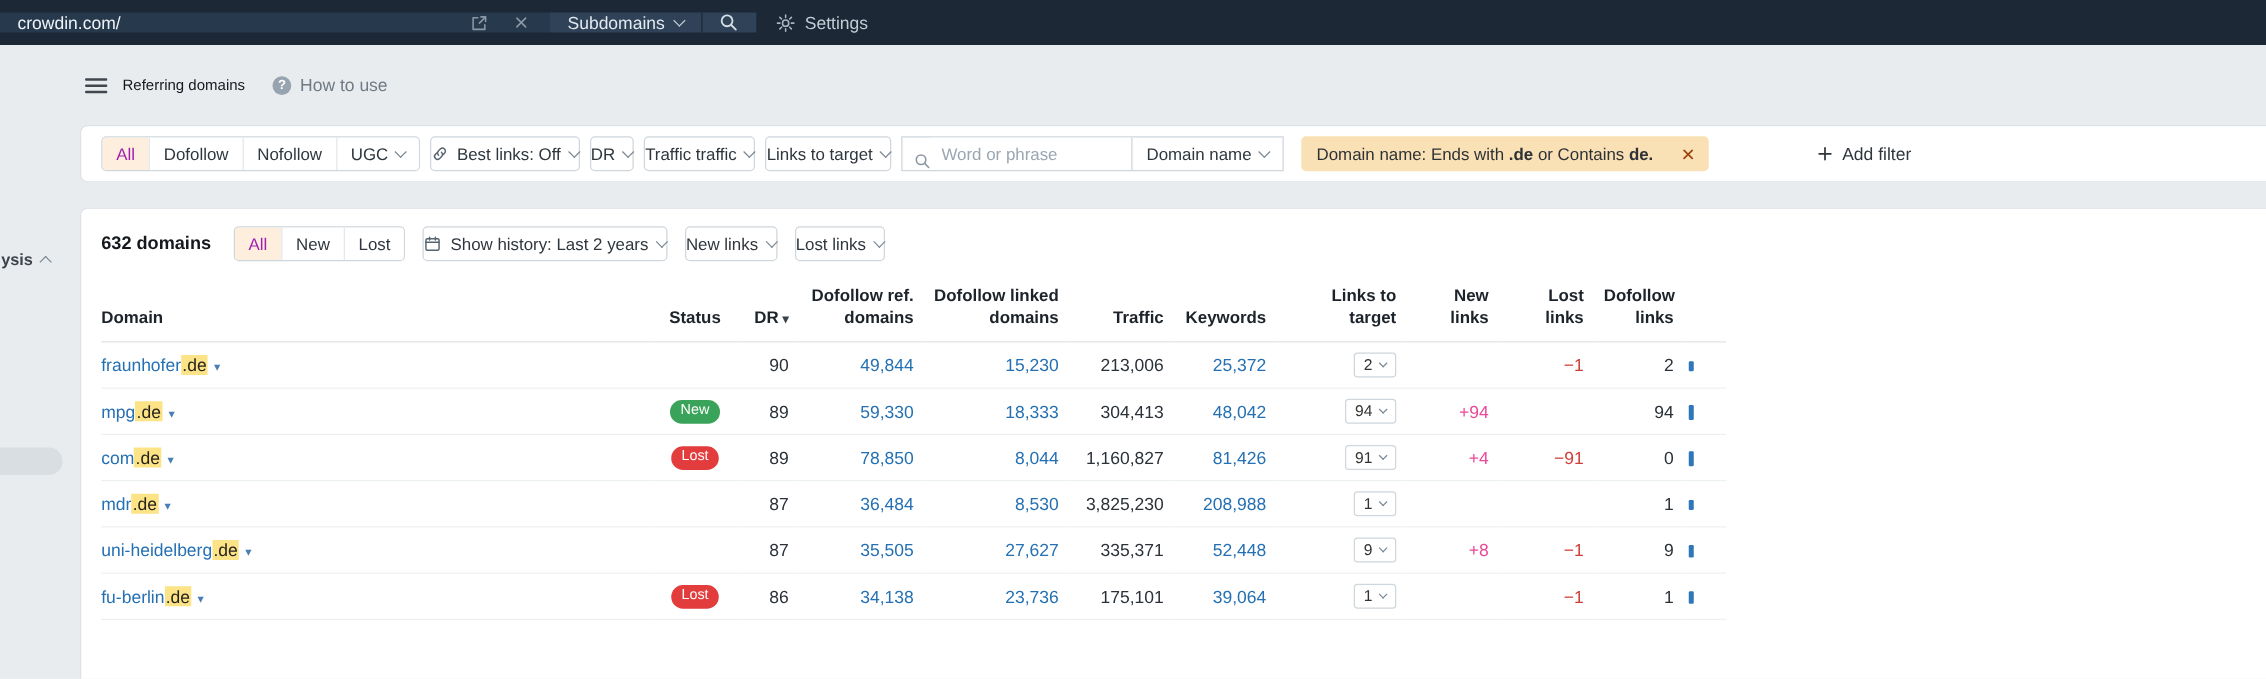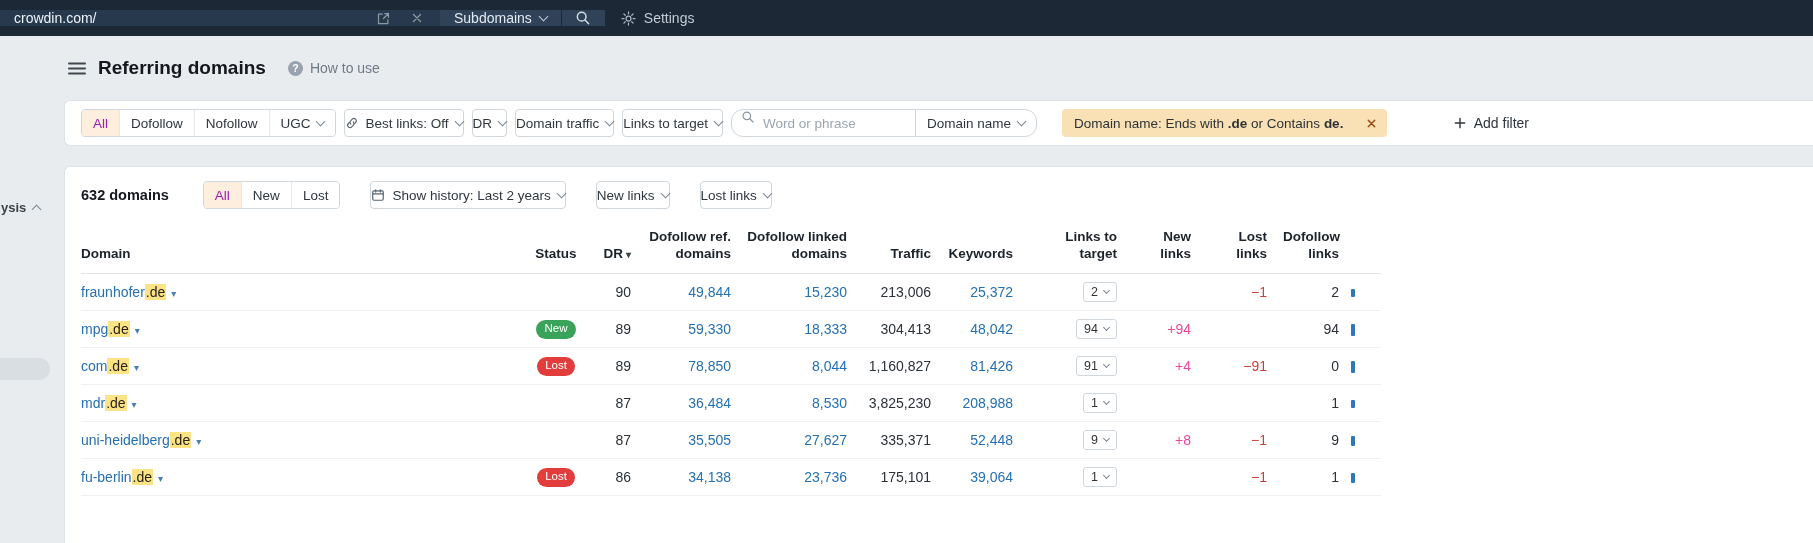--- a/index.html
+++ b/index.html
@@ -18,49 +18,49 @@
   .tb-settings{display:flex;align-items:center;gap:8px;padding:0 16px;color:#c2ccd5;cursor:pointer}
   .tb-settings svg{color:#a9b5c0}
 
   
   .sidebar{position:absolute;left:0;top:36px;width:64px;bottom:0;background:#e9ecef}
   .side-frag{position:absolute;top:164px;left:1px;font-size:13px;font-weight:bold;color:#3d434a;display:flex;align-items:center;gap:7px;cursor:pointer}
   .side-pill{position:absolute;top:322px;left:0;width:50px;height:22px;background:#d9dee2;border-radius:0 11px 11px 0;cursor:pointer}
   .main{margin-left:64px}
 
   .page-header{height:64px;display:flex;align-items:center;gap:12px;padding-left:4px}
-  .page-title{font-size:19px;font-weight:bold;color:#14181d}
+  .page-title{font-size:12px;font-weight:normal;color:#14181d}
   .help{display:flex;align-items:center;gap:7px;color:#6f7a85;font-size:14px;cursor:pointer;margin-left:10px}
   .qicon{width:15px;height:15px;border-radius:50%;background:#97a3ae;color:#fff;font-size:10.5px;font-weight:bold;display:inline-flex;align-items:center;justify-content:center}
   .hamburger{display:flex;align-items:center;cursor:pointer;color:#40474f}
 
   .card{background:#fff;border:1px solid #dde2e7;border-radius:6px 0 0 6px;border-right:none}
 
   
   .filters-card{padding:8px 16px;display:flex;align-items:center;gap:8px}
   .seg{display:inline-flex;height:28px;border:1px solid #cfd6dc;border-radius:4px;overflow:hidden;background:#fff}
   .seg-item{display:flex;align-items:center;gap:6px;padding:0 11px;font-size:13.5px;color:#2f363d;background:#fff;border-left:1px solid #e4e8ec;cursor:pointer;white-space:nowrap}
   .seg-item:first-child{border-left:none}
   .seg-item.active{background:#fdeedd;color:#a21caf}
   .fbtn{display:inline-flex;align-items:center;gap:7px;height:28px;padding:0 0;border:1px solid #cfd6dc;border-radius:4px;background:#fff;font-size:13.5px;color:#2f363d;white-space:nowrap}
   .fbtn svg{color:#57636e}
-  .search-group{display:inline-flex;align-items:flex-start;height:28px;border:1px solid #cfd6dc;border-radius:12px;overflow:hidden;background:#fff}
+  .search-group{display:inline-flex;align-items:flex-end;height:28px;border:1px solid #cfd6dc;border-radius:0;overflow:hidden;background:#fff}
   .mag{display:flex;align-items:center;padding-left:9px;color:#8b98a4}
   .word-input{border:none;outline:none;width:160px;padding:0 8px;font-size:13.5px;color:#333;font-family:inherit;height:100%}
   .word-input::placeholder{color:#9aa6b1}
   .domain-name-select{display:flex;align-items:center;gap:7px;padding:0 11px;border-left:1px solid #cfd6dc;font-size:13.5px;color:#2f363d;height:100%;cursor:pointer;white-space:nowrap}
-  .chip{display:inline-flex;align-items:center;height:28px;background:#f9e1b5;border-radius:4px;font-size:13.5px;color:#2e3237;overflow:hidden;margin-left:17px}
+  .chip{display:inline-flex;align-items:center;height:28px;background:#f9e1b5;border-radius:4px;font-size:13.5px;color:#2e3237;overflow:hidden;margin-left:6px}
   .chip-text{padding:0 12px;white-space:nowrap}
   .chip-text b{font-weight:bold}
   .chip-close{display:flex;align-items:center;justify-content:center;width:32px;height:100%;color:#99470f;cursor:pointer}
   .add-filter{display:inline-flex;align-items:center;gap:7px;color:#2f363d;font-size:14px;margin-left:auto;margin-right:268px;cursor:pointer;white-space:nowrap}
 
   
   .table-card{margin-top:20px;padding:14px 16px 0;min-height:420px}
-  .toolbar{display:flex;align-items:center;gap:30px;margin-bottom:14px}
+  .toolbar{display:flex;align-items:center;gap:14px;margin-bottom:14px}
   .count{font-weight:bold;font-size:14.5px;color:#15191e;margin-right:4px}
 
   table{border-collapse:collapse;width:1300px;table-layout:fixed;font-size:14px}
   .c-domain{width:440px}.c-status{width:70px}.c-dr{width:48px}.c-dref{width:100px}.c-dlink{width:116px}
   .c-traffic{width:84px}.c-kw{width:82px}.c-ltt{width:104px}.c-new{width:74px}.c-lost{width:76px}
   .c-dfl{width:72px}.c-bar{width:34px}
   th{font-size:13.5px;font-weight:bold;color:#1d232a;text-align:right;vertical-align:bottom;padding:6px 8px 10px;line-height:1.25;border-bottom:1px solid #e0e4e8}
   th.al{text-align:left;padding-left:0}
   th.ac{text-align:center}
   td{padding:0 8px;height:37px;border-bottom:1px solid #eef1f3;text-align:right;color:#2b3138;white-space:nowrap}
@@ -164,21 +164,21 @@
       <span>Best links: Off</span>
       <span class="chev"></span>
     </button>
 
     <button class="fbtn">
       <span>DR</span>
       <span class="chev"></span>
     </button>
 
     <button class="fbtn">
-      <span>Domain traffic</span>
+      <span>Traffic traffic</span>
       <span class="chev"></span>
     </button>
 
     <button class="fbtn">
       <span>Links to target</span>
       <span class="chev"></span>
     </button>
 
     <div class="search-group">
       <span class="mag">

